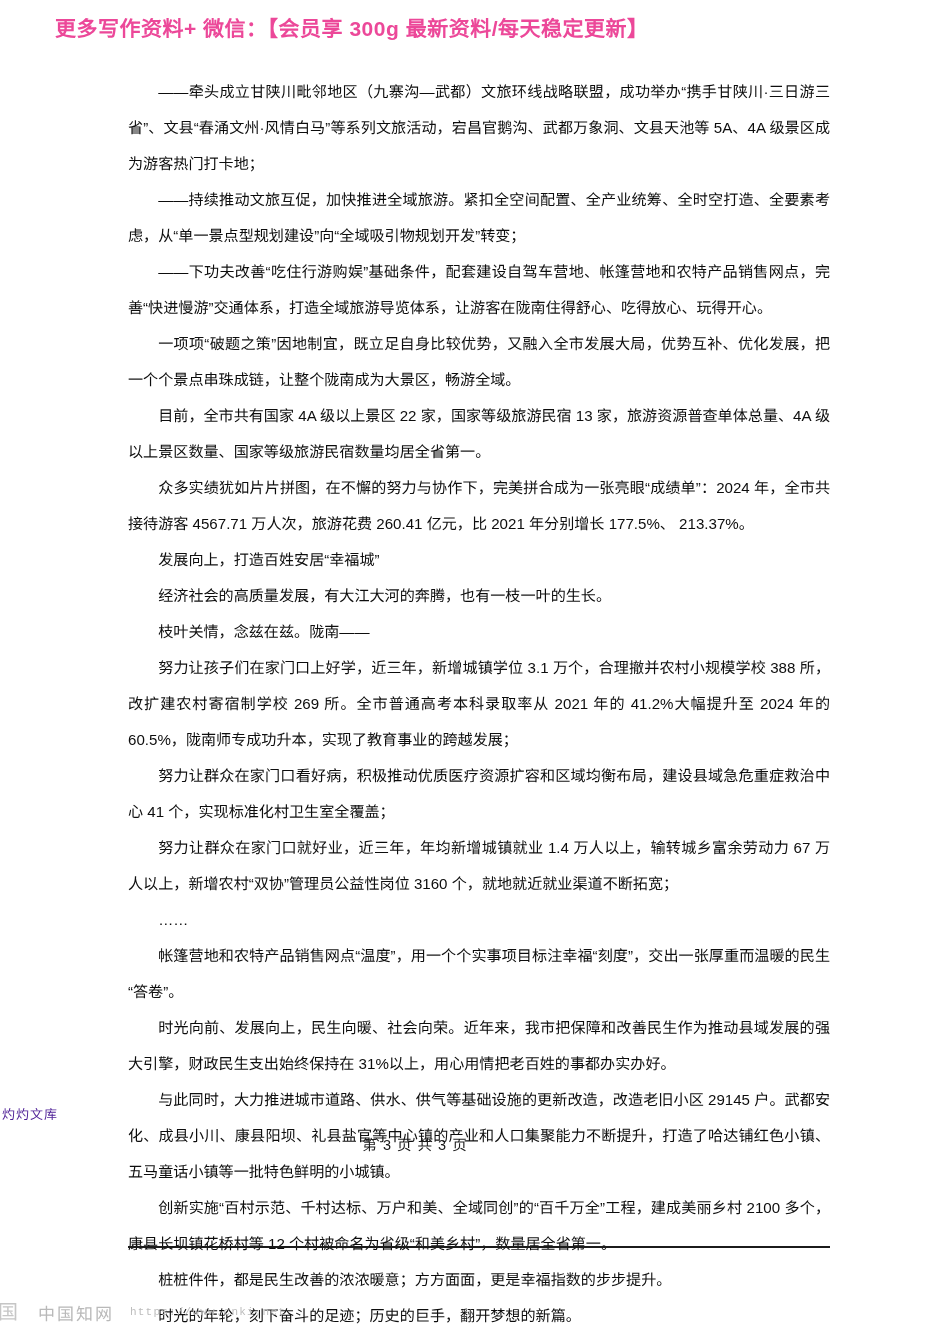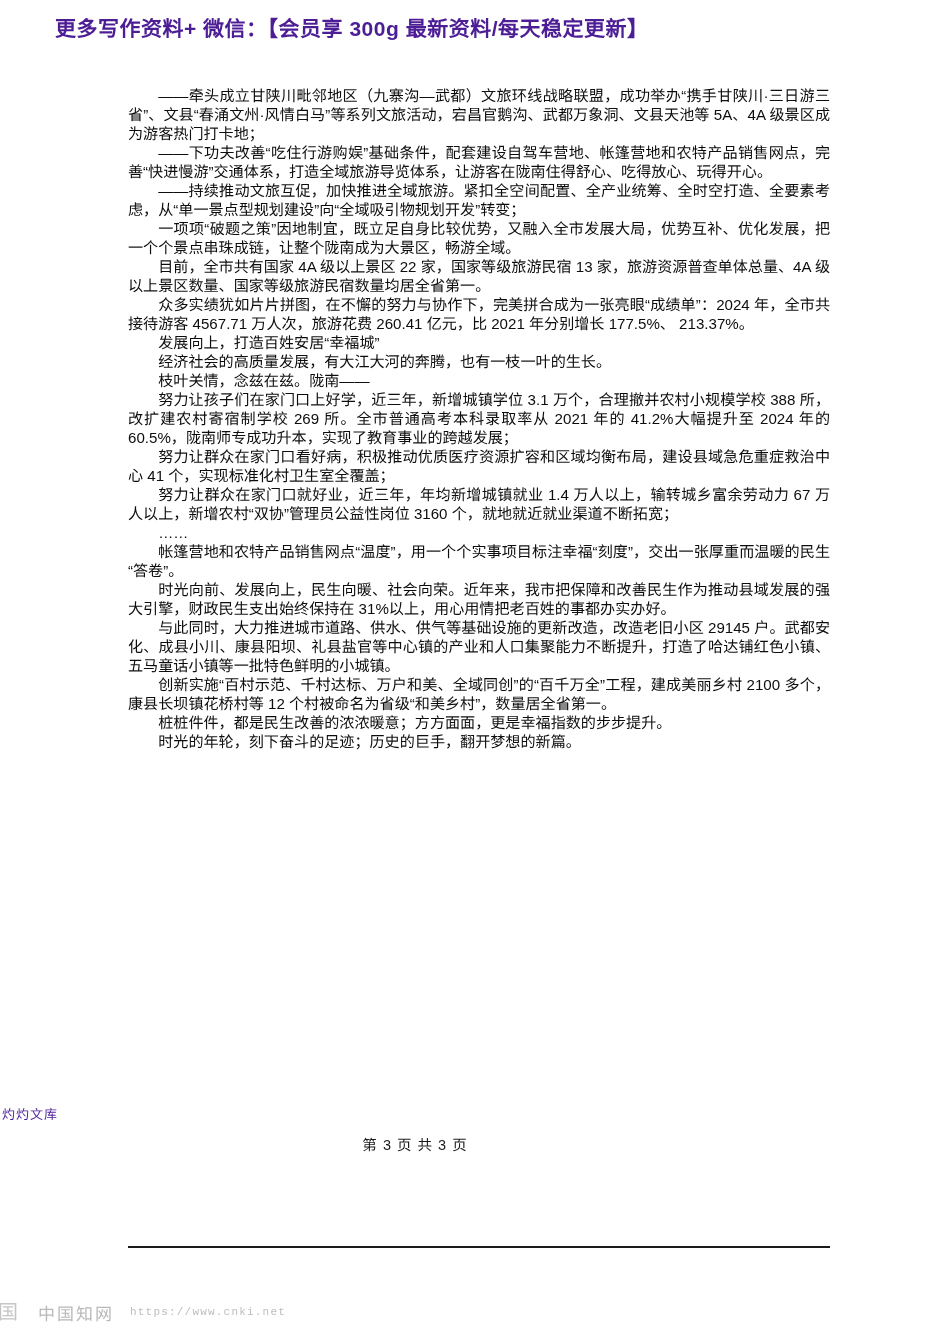--- a/index.html
+++ b/index.html
@@ -25,34 +25,34 @@
   }
 
   
   .promo-header {
     position: absolute;
     left: 55px;
     top: 14px;
     width: 840px;
     font-size: 21px;
     font-weight: bold;
-    color: #4c1d95;
+    color: #ec4899;
     letter-spacing: 0.5px;
     white-space: nowrap;
     line-height: 1.4;
   }
 
   
   .doc-body {
     position: absolute;
     left: 128px;
-    top: 86px;
+    top: 74px;
     width: 702px;
     font-size: 15.1px;
-    line-height: 19px;
+    line-height: 36px;
     text-align: justify;
     text-justify: inter-ideograph;
     color: #0d0d0d;
   }
   .doc-body p {
     margin: 0;
     text-indent: 2em;
     text-align: justify;
   }
 
@@ -123,22 +123,22 @@
 </style>
 </head>
 <body>
 
 <div class="page">
 
   <div class="promo-header">更多写作资料+ 微信：【会员享 300g 最新资料/每天稳定更新】</div>
 
   <div class="doc-body">
       <p>——牵头成立甘陕川毗邻地区（九寨沟—武都）文旅环线战略联盟，成功举办“携手甘陕川·三日游三省”、文县“春涌文州·风情白马”等系列文旅活动，宕昌官鹅沟、武都万象洞、文县天池等 5A、4A 级景区成为游客热门打卡地；</p>
+      <p>——持续推动文旅互促，加快推进全域旅游。紧扣全空间配置、全产业统筹、全时空打造、全要素考虑，从“单一景点型规划建设”向“全域吸引物规划开发”转变；</p>
       <p>——下功夫改善“吃住行游购娱”基础条件，配套建设自驾车营地、帐篷营地和农特产品销售网点，完善“快进慢游”交通体系，打造全域旅游导览体系，让游客在陇南住得舒心、吃得放心、玩得开心。</p>
-      <p>——持续推动文旅互促，加快推进全域旅游。紧扣全空间配置、全产业统筹、全时空打造、全要素考虑，从“单一景点型规划建设”向“全域吸引物规划开发”转变；</p>
       <p>一项项“破题之策”因地制宜，既立足自身比较优势，又融入全市发展大局，优势互补、优化发展，把一个个景点串珠成链，让整个陇南成为大景区，畅游全域。</p>
       <p>目前，全市共有国家 4A 级以上景区 22 家，国家等级旅游民宿 13 家，旅游资源普查单体总量、4A 级以上景区数量、国家等级旅游民宿数量均居全省第一。</p>
       <p>众多实绩犹如片片拼图，在不懈的努力与协作下，完美拼合成为一张亮眼“成绩单”：2024 年，全市共接待游客 4567.71 万人次，旅游花费 260.41 亿元，比 2021 年分别增长 177.5%、 213.37%。</p>
       <p>发展向上，打造百姓安居“幸福城”</p>
       <p>经济社会的高质量发展，有大江大河的奔腾，也有一枝一叶的生长。</p>
       <p>枝叶关情，念兹在兹。陇南——</p>
       <p>努力让孩子们在家门口上好学，近三年，新增城镇学位 3.1 万个，合理撤并农村小规模学校 388 所，改扩建农村寄宿制学校 269 所。全市普通高考本科录取率从 2021 年的 41.2%大幅提升至 2024 年的 60.5%，陇南师专成功升本，实现了教育事业的跨越发展；</p>
       <p>努力让群众在家门口看好病，积极推动优质医疗资源扩容和区域均衡布局，建设县域急危重症救治中心 41 个，实现标准化村卫生室全覆盖；</p>
       <p>努力让群众在家门口就好业，近三年，年均新增城镇就业 1.4 万人以上，输转城乡富余劳动力 67 万人以上，新增农村“双协”管理员公益性岗位 3160 个，就地就近就业渠道不断拓宽；</p>
       <p>……</p>

